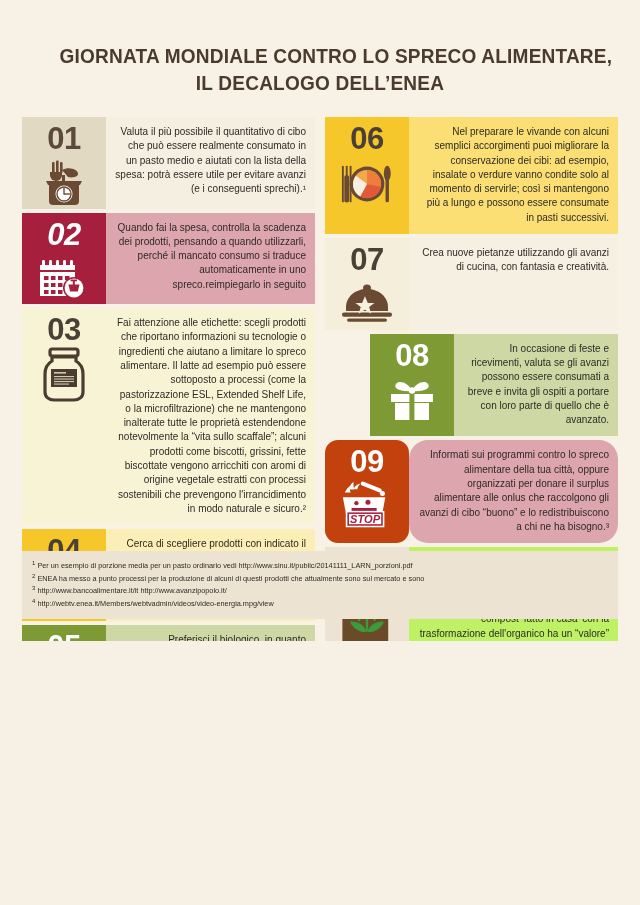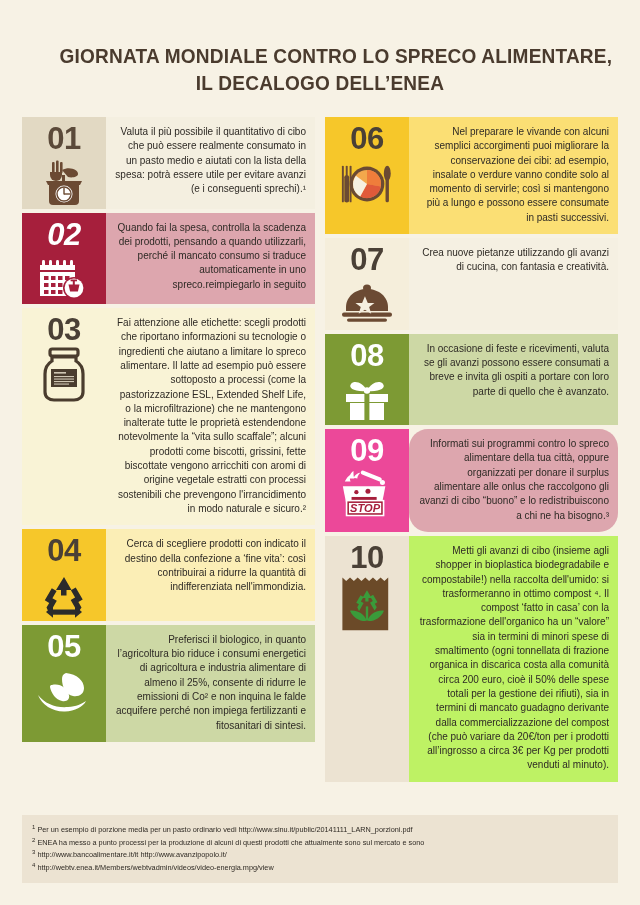--- a/index.html
+++ b/index.html
@@ -3,21 +3,21 @@
 <meta charset="utf-8">
 <style>
   * { box-sizing: border-box; margin: 0; padding: 0; }
   html, body {
     width: 640px; height: 905px;
     background: #f6f1e4;
     font-family: "Liberation Sans", sans-serif;
   }
   #page {
     position: relative;
-    width: 640px; height: 905px;
+    width: 640px; height: 641px;
     background: #f7f2e5;
     overflow: hidden;
   }
   
   .title-wrap {
     padding: 42px 40px 0 40px;
     text-align: center;
   }
   .title-line {
     font-family: "Liberation Sans", sans-serif;
@@ -105,25 +105,25 @@
   .t-green .num   { color: #ffffff; }
 
   .t-gold .badge  { background: #f6c72a; }
   .t-gold .body   { background: #fbdf74; }
   .t-gold .num    { color: #4a4036; }
 
   .t-cream2 .badge{ background: #f5eedb; }
   .t-cream2 .body { background: #f5f0e2; }
   .t-cream2 .num  { color: #4a4036; }
 
-  .t-olive .badge { background: #7d9a34; }
+  .t-olive .badge { background: #7d9a34; margin-left: 45px; }
   .t-olive .body  { background: #cdd8a5; }
   .t-olive .num   { color: #ffffff; }
 
-  .t-crimson .badge { background: #ec4899; }
+  .t-crimson .badge { background: #c2410c; border-radius: 13px; }
   .t-crimson .body  { background: #dda6ae; border-radius: 19px; }
   .t-crimson .num   { color: #ffffff; }
 
   .t-sand .badge  { background: #ece3d2; }
   .t-sand .body   { background: #bef264; }
   .t-sand .num    { color: #4a4036; }
 
   
   .footnotes {
     position: absolute;

